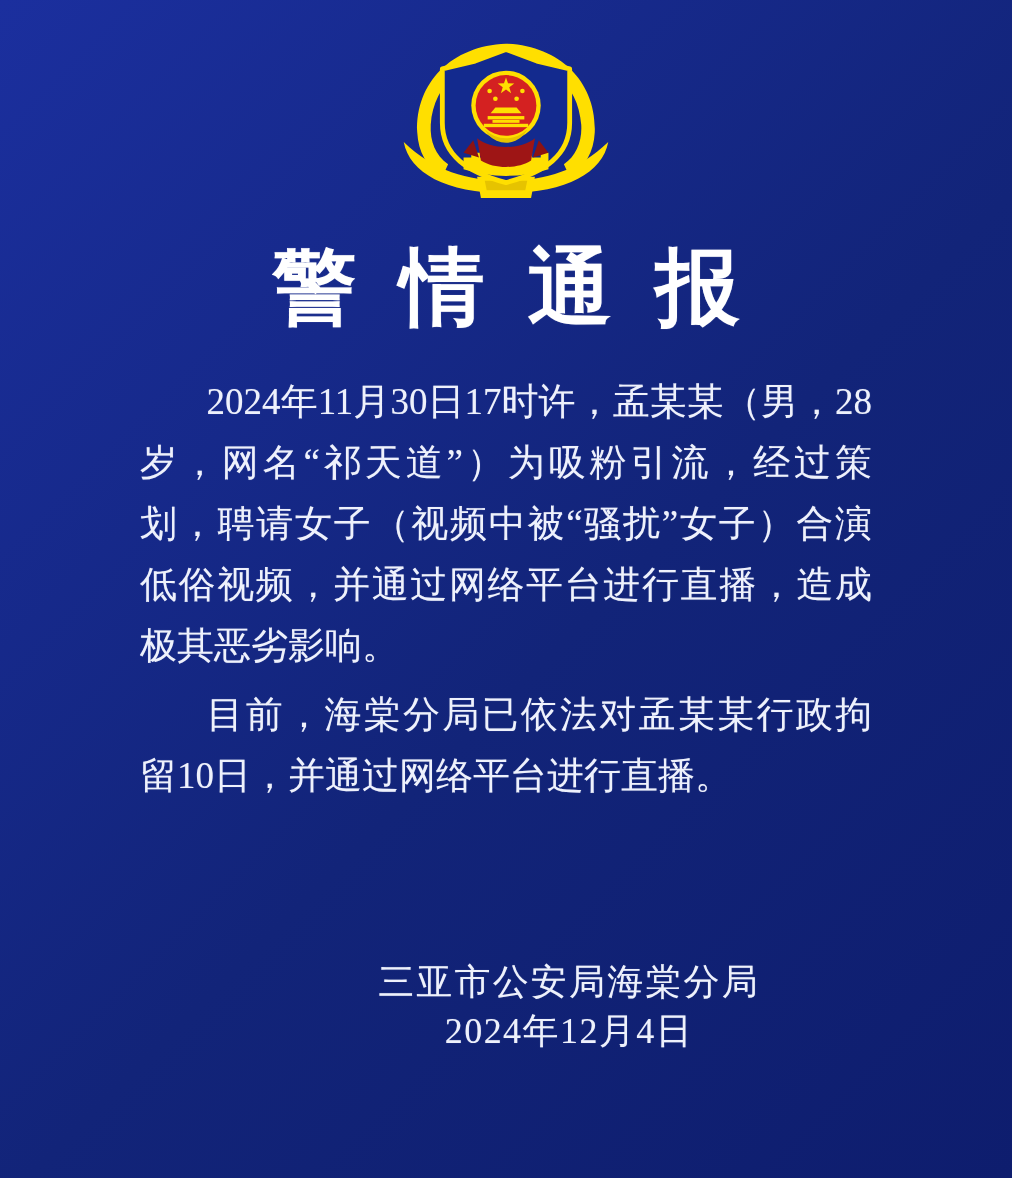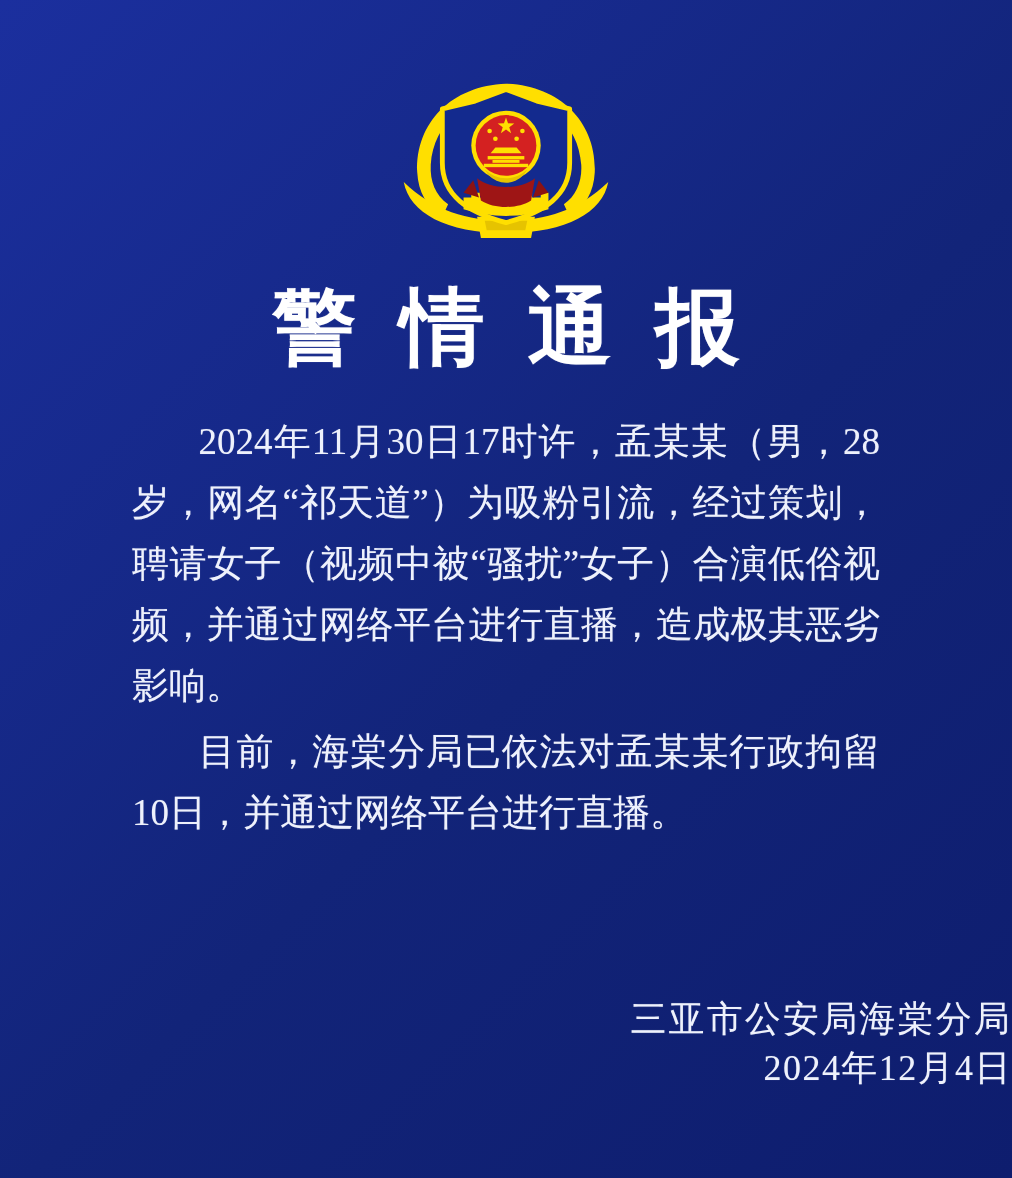--- a/index.html
+++ b/index.html
@@ -11,21 +11,21 @@
     height: 1178px;
     overflow: hidden;
     background: linear-gradient(135deg, #1b2f9e 0%, #122479 55%, #0e1d6e 100%);
     font-family: "Liberation Serif", "DejaVu Serif", serif;
     color: #eef1fc;
   }
   .notice {
     width: 100%;
     height: 100%;
     box-sizing: border-box;
-    padding-top: 76px;
+    padding-top: 36px;
   }
   .emblem-wrap {
     width: 100%;
     text-align: center;
     line-height: 0;
   }
   .emblem-wrap svg {
     width: 236px;
     height: 164px;
   }
@@ -38,34 +38,34 @@
     letter-spacing: 0.52em;
     text-indent: 0.52em;
     line-height: 1.15;
     text-shadow: 0 0 1px rgba(255,255,255,0.45);
   }
   .body-text {
     margin-top: 34px;
     padding: 0 132px;
   }
   .body-text p {
-    margin: 0;
+    margin: 8px;
     font-size: 37px;
     line-height: 61px;
     text-align: justify;
     text-justify: inter-character;
     text-indent: 1.8em;
     text-shadow: 0 0 1px rgba(235,240,255,0.4);
   }
   .body-text p + p {
     margin-top: 5px;
   }
   .footer {
     margin-top: 152px;
-    text-align: right;
+    text-align: center;
     padding-left: 126px; 
   }
   .footer .signature {
     font-size: 36px;
     letter-spacing: 0.06em;
     text-shadow: 0 0 1px rgba(235,240,255,0.4);
   }
   .footer .date {
     font-size: 36px;
     letter-spacing: 0.04em;

